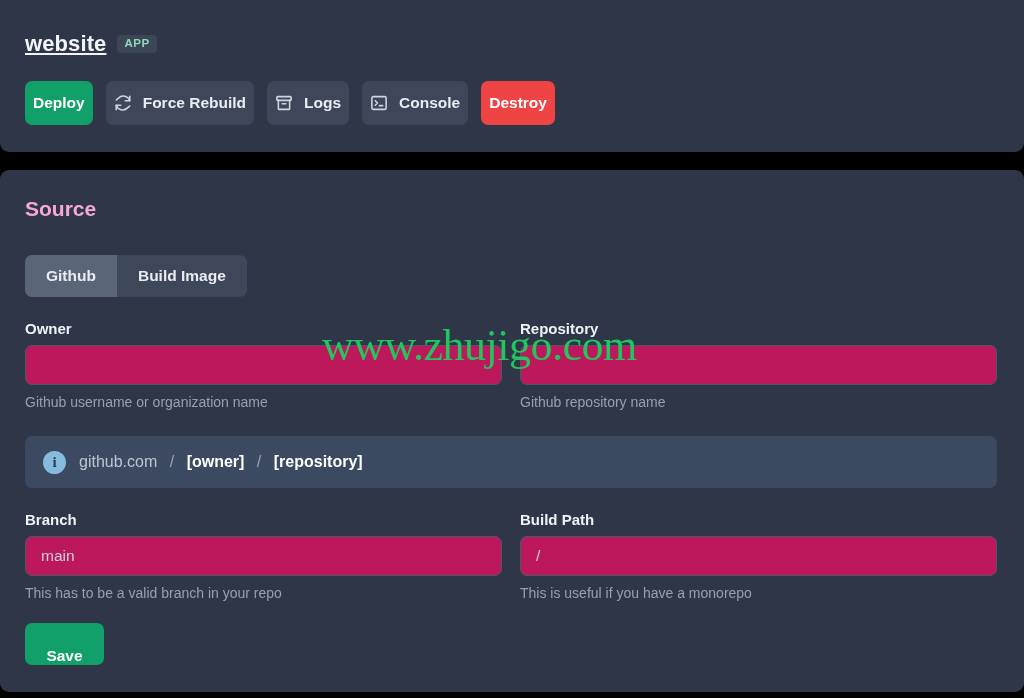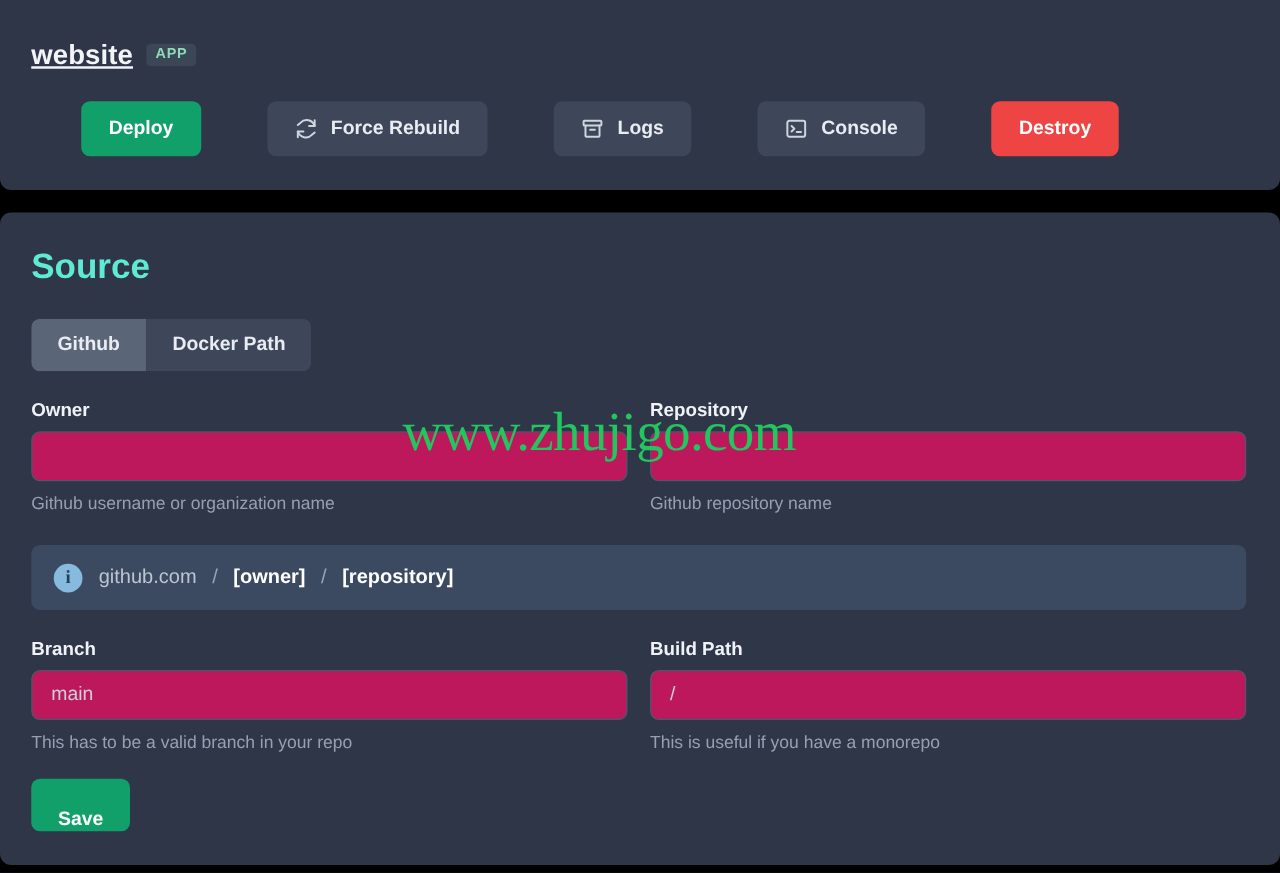--- a/index.html
+++ b/index.html
@@ -71,25 +71,24 @@
     align-items: center;
     justify-content: center;
     gap: 11px;
     height: 44px;
     border-radius: 7px;
     font-size: 15.5px;
     font-weight: bold;
     color: #ffffff;
     cursor: pointer;
     box-sizing: border-box;
-    padding: 0 22px;
+    padding: 0 8px;
     user-select: none;
     border: none;
     font-family: "Liberation Sans", sans-serif;
-    margin-left: 40px;
   }
   .btn-green { background: #12a06a; }
   .btn-grey  { background: #3e4759; color: #e9ecf2; }
   .btn-red   { background: #ef4444; }
 
   .ico { display: inline-flex; align-items: center; justify-content: center; }
 
   
   #body-panel {
     position: absolute;
@@ -97,23 +96,23 @@
     top: 170px;
     width: 1024px;
     height: 522px;
     background: #2e3648;
     border-radius: 9px;
   }
   #section-title {
     position: absolute;
     left: 25px;
     top: 27px;
-    font-size: 28px;
-    font-weight: bold;
-    color: #5eead4;
+    font-size: 21px;
+    font-weight: bold;
+    color: #f9a8d4;
   }
 
   
   #source-tabs {
     position: absolute;
     left: 25px;
     top: 85px;
     display: flex;
     border-radius: 7px;
     overflow: hidden;
@@ -295,21 +294,21 @@
 
   <div id="body-panel">
 
     <div id="section-title">Source</div>
 
     <div id="source-tabs">
       <div class="tab tab-active">
         <span>Github</span>
       </div>
       <div class="tab tab-inactive">
-        <span>Docker Path</span>
+        <span>Build Image</span>
       </div>
     </div>
 
     <div class="field-label" style="left:25px; top:150px;">Owner</div>
     <input class="field-input" style="left: 25px; top: 175px; width: 477px;" value="" placeholder="">
     <div class="field-help" style="left:25px; top:224px;">Github username or organization name</div>
 
     <div class="field-label" style="left:520px; top:150px;">Repository</div>
     <input class="field-input" style="left: 520px; top: 175px; width: 477px;" value="" placeholder="">
     <div class="field-help" style="left:520px; top:224px;">Github repository name</div>

